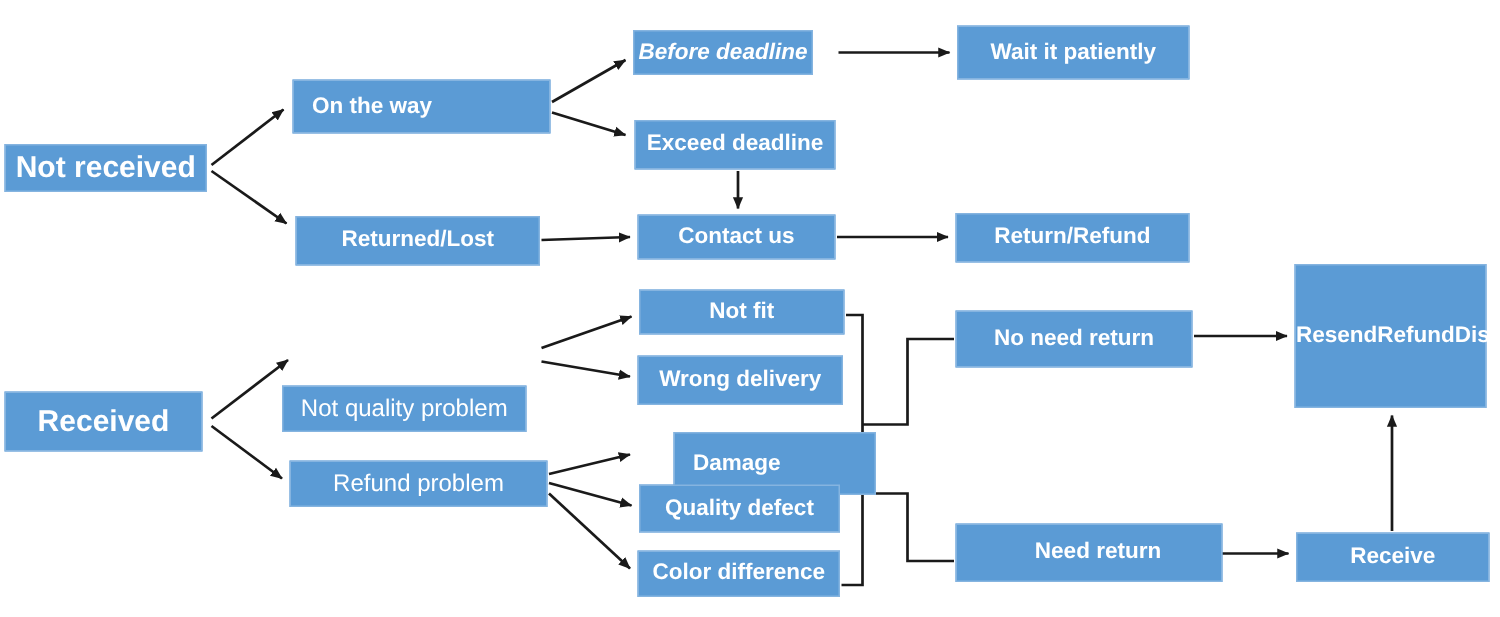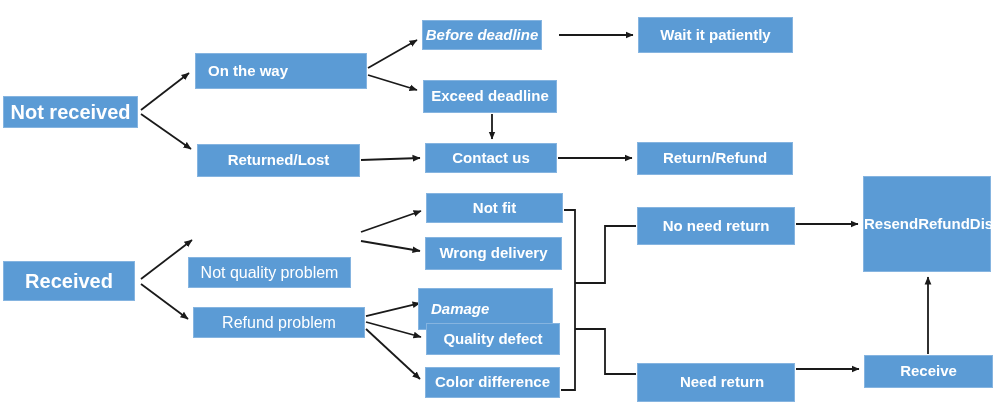--- a/index.html
+++ b/index.html
@@ -85,29 +85,29 @@
   <div class="node big" style="left:3px;top:261px;width:132px;height:40px;">Received</div>
 
   <div class="node regular" style="left:188px;top:222px;width:163px;height:31px;margin-top:35px;">Not quality problem</div>
 
   <div class="node regular" style="left:193px;top:307px;width:172px;height:31px;">Refund problem</div>
 
   <div class="node" style="left:426px;top:193px;width:137px;height:30px;">Not fit</div>
 
   <div class="node" style="left:425px;top:237px;width:137px;height:33px;">Wrong delivery</div>
 
-  <div class="node left" style="left:418px;top:288px;width:135px;height:42px;font-style:italic;">Damage</div>
+  <div class="node left" style="left:449px;top:288px;width:135px;height:42px;">Damage</div>
 
   <div class="node" style="left:426px;top:323px;width:134px;height:32px;">Quality defect</div>
 
   <div class="node" style="left:425px;top:367px;width:135px;height:31px;">Color difference</div>
 
   <div class="node" style="left:637px;top:207px;width:158px;height:38px;">No need return</div>
 
-  <div class="node" style="left:637px;top:363px;width:158px;height:39px;padding-left:12px;">Need return</div>
+  <div class="node" style="left:637px;top:349px;width:178px;height:39px;padding-left:12px;">Need return</div>
 
   <div class="node multi" style="left:863px;top:176px;width:128px;height:96px;">
     <span>Resend</span>
     <span>Refund</span>
     <span>Discount</span>
   </div>
 
   <div class="node" style="left:864px;top:355px;width:129px;height:33px;">Receive</div>
 
 </div>

